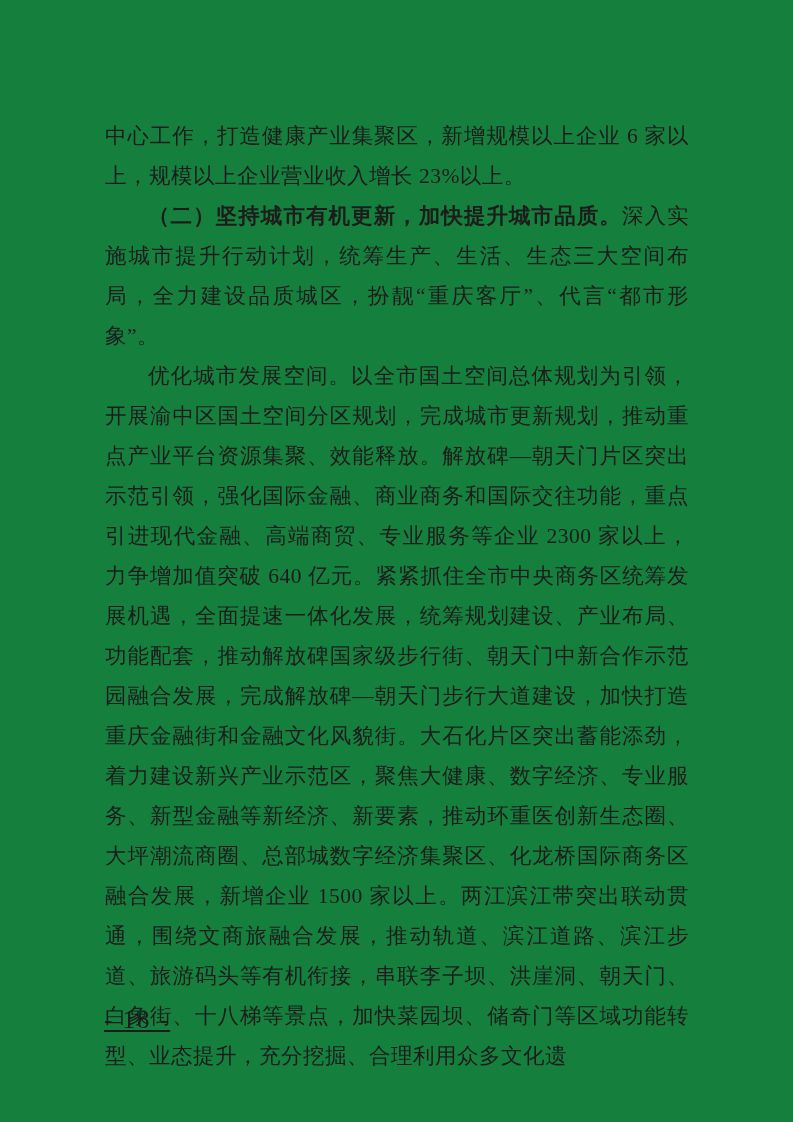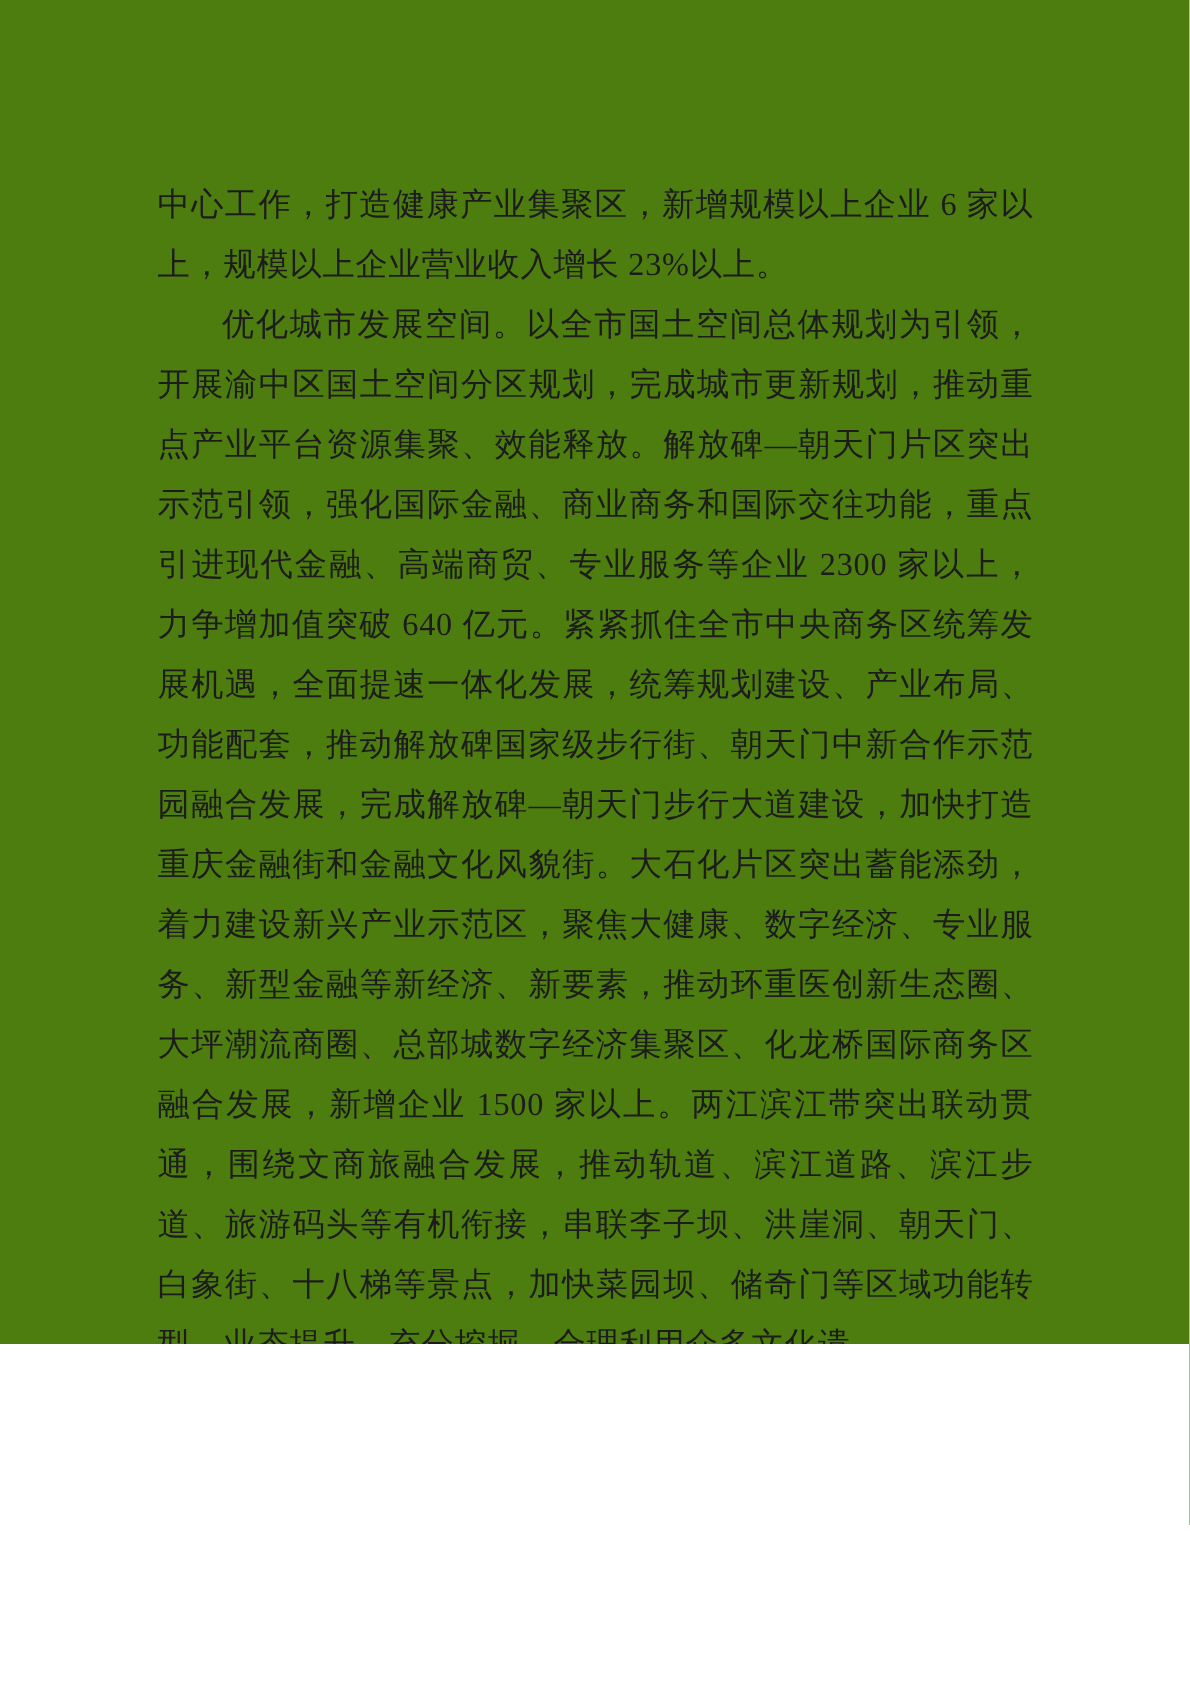--- a/index.html
+++ b/index.html
@@ -3,22 +3,22 @@
 <meta charset="utf-8">
 <style>
   html, body {
     margin: 0;
     padding: 0;
     background: #ffffff;
   }
   .page {
     position: relative;
     width: 793px;
-    height: 896px;
-    background: #4d7c0f;
+    height: 1122px;
+    background: #15803d;
     overflow: hidden;
     font-family: "Liberation Serif", "DejaVu Serif", serif;
     color: #1c1c1c;
   }
   .content {
     position: absolute;
     left: 105px;
     top: 116px;
     width: 584px;
     font-size: 21.5px;
@@ -54,20 +54,21 @@
 </style>
 </head>
 <body>
 
 <div class="page">
 
   <main class="content">
 
     <p class="para no-indent"><span class="run-body">中心工作，打造健康产业集聚区，新增规模以上企业 6 家以上，规模以上企业营业收入增长 23%以上。</span></p>
 
+    <p class="para"><span class="run-kai-bold">（二）坚持城市有机更新，加快提升城市品质。</span><span class="run-body">深入实施城市提升行动计划，统筹生产、生活、生态三大空间布局，全力建设品质城区，扮靓“重庆客厅”、代言“都市形象”。</span></p>
 
     <p class="para"><span class="run-bold">优化城市发展空间。</span><span class="run-body">以全市国土空间总体规划为引领，开展渝中区国土空间分区规划，完成城市更新规划，推动重点产业平台资源集聚、效能释放。解放碑—朝天门片区突出示范引领，强化国际金融、商业商务和国际交往功能，重点引进现代金融、高端商贸、专业服务等企业 2300 家以上，力争增加值突破 640 亿元。紧紧抓住全市中央商务区统筹发展机遇，全面提速一体化发展，统筹规划建设、产业布局、功能配套，推动解放碑国家级步行街、朝天门中新合作示范园融合发展，完成解放碑—朝天门步行大道建设，加快打造重庆金融街和金融文化风貌街。大石化片区突出蓄能添劲，着力建设新兴产业示范区，聚焦大健康、数字经济、专业服务、新型金融等新经济、新要素，推动环重医创新生态圈、大坪潮流商圈、总部城数字经济集聚区、化龙桥国际商务区融合发展，新增企业 1500 家以上。两江滨江带突出联动贯通，围绕文商旅融合发展，推动轨道、滨江道路、滨江步道、旅游码头等有机衔接，串联李子坝、洪崖洞、朝天门、白象街、十八梯等景点，加快菜园坝、储奇门等区域功能转型、业态提升，充分挖掘、合理利用众多文化遗</span></p>
 
   </main>
 
   <span class="page-number">- 18 -</span>
 
 </div>
 
 </body></html>

